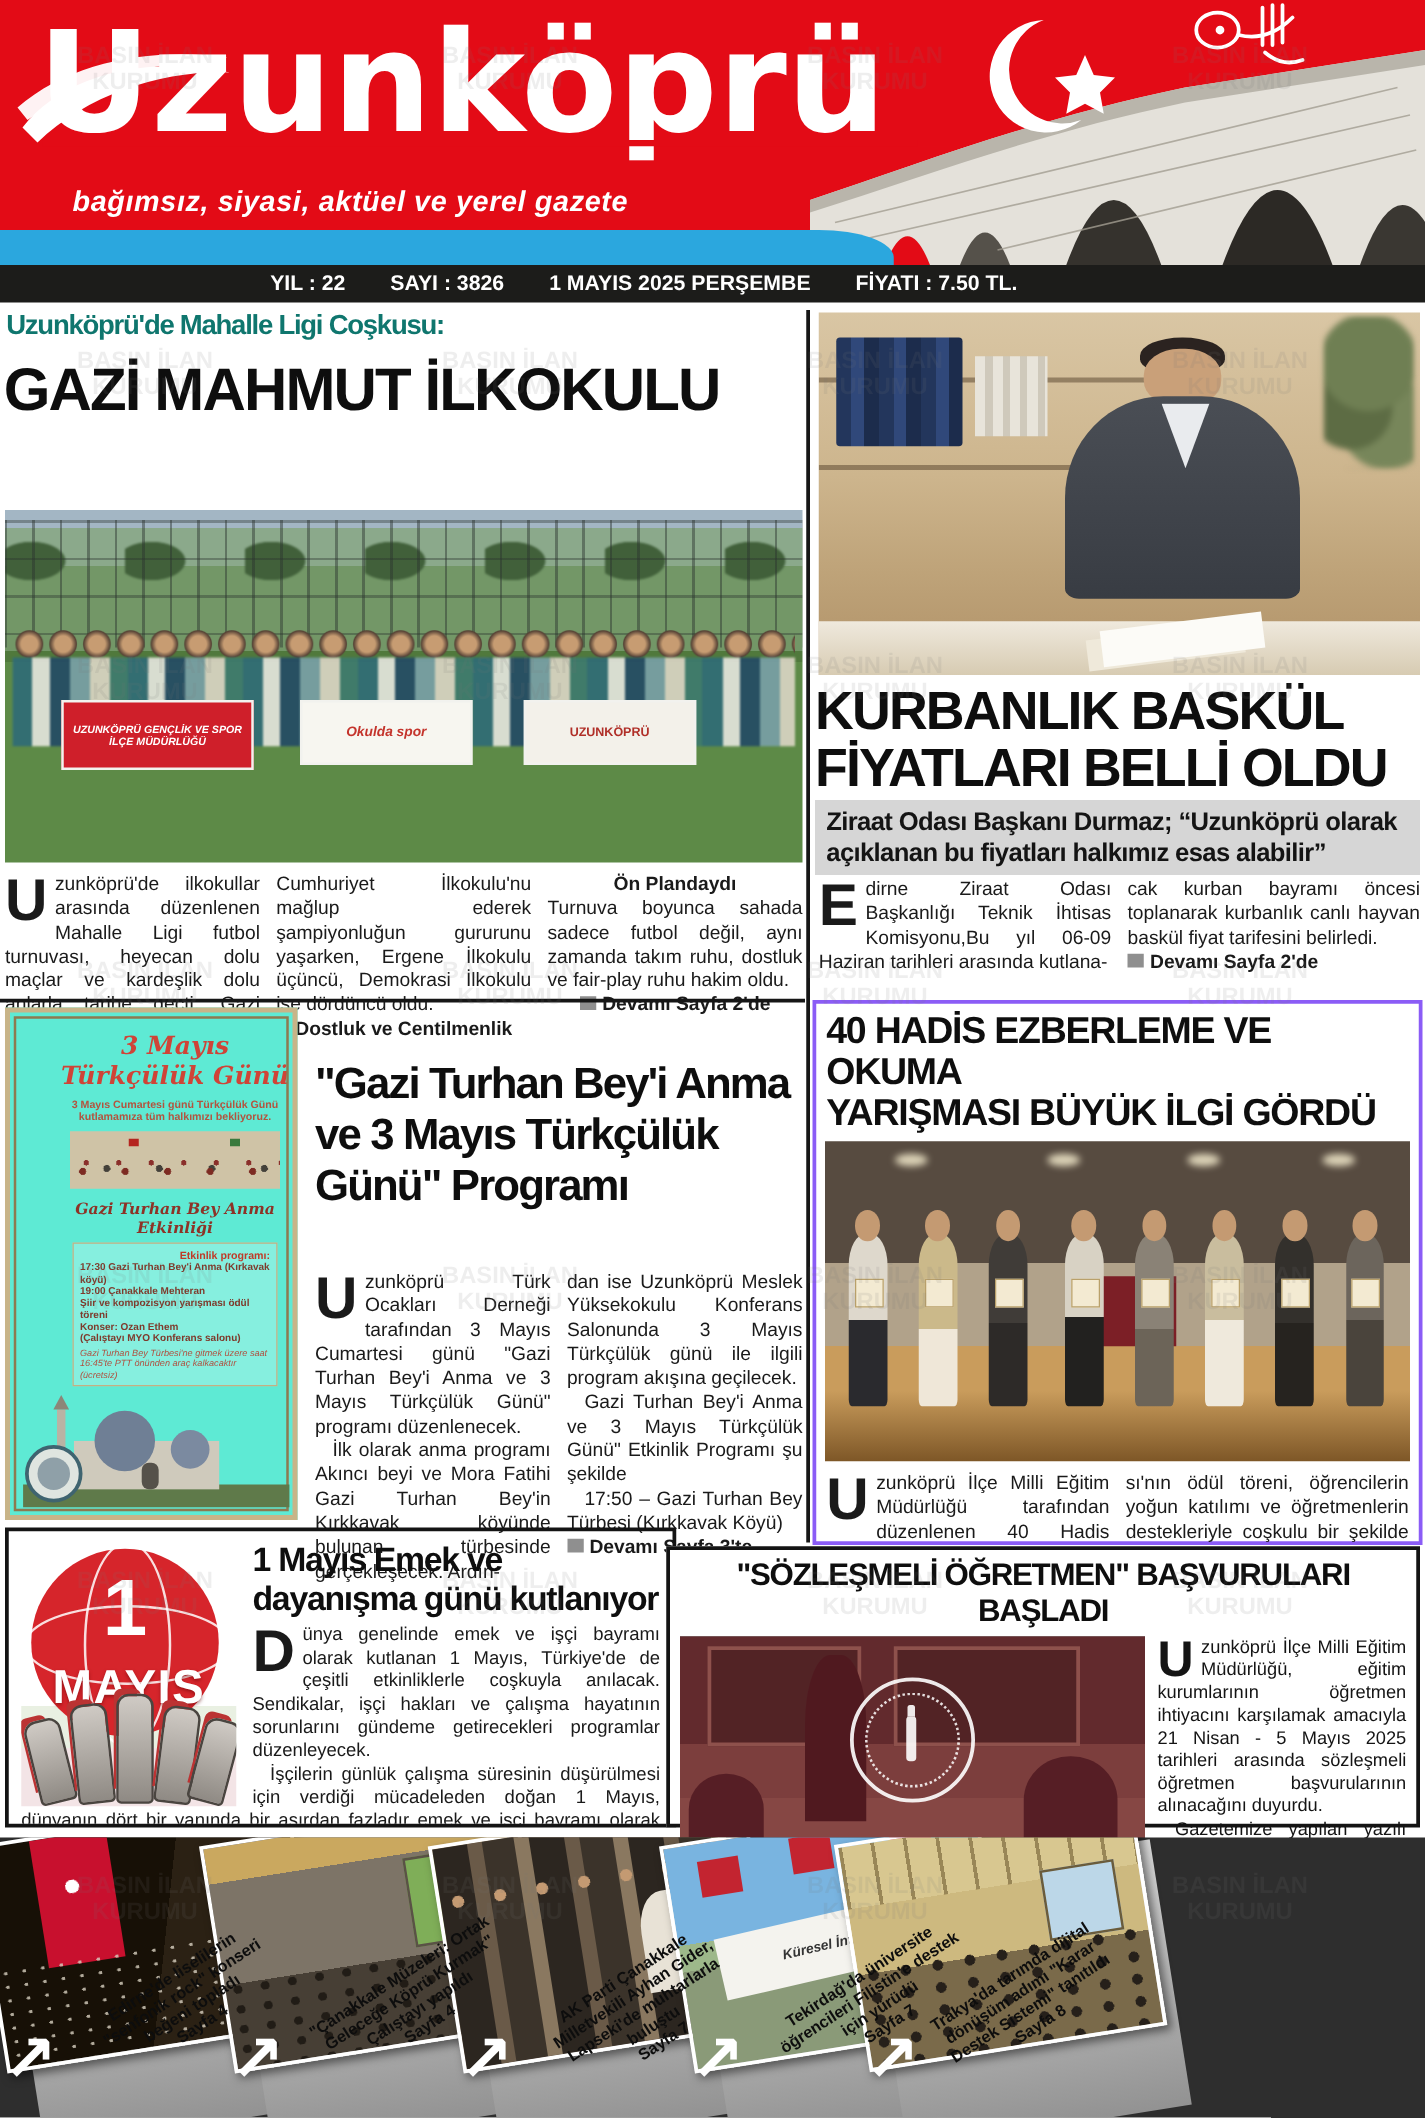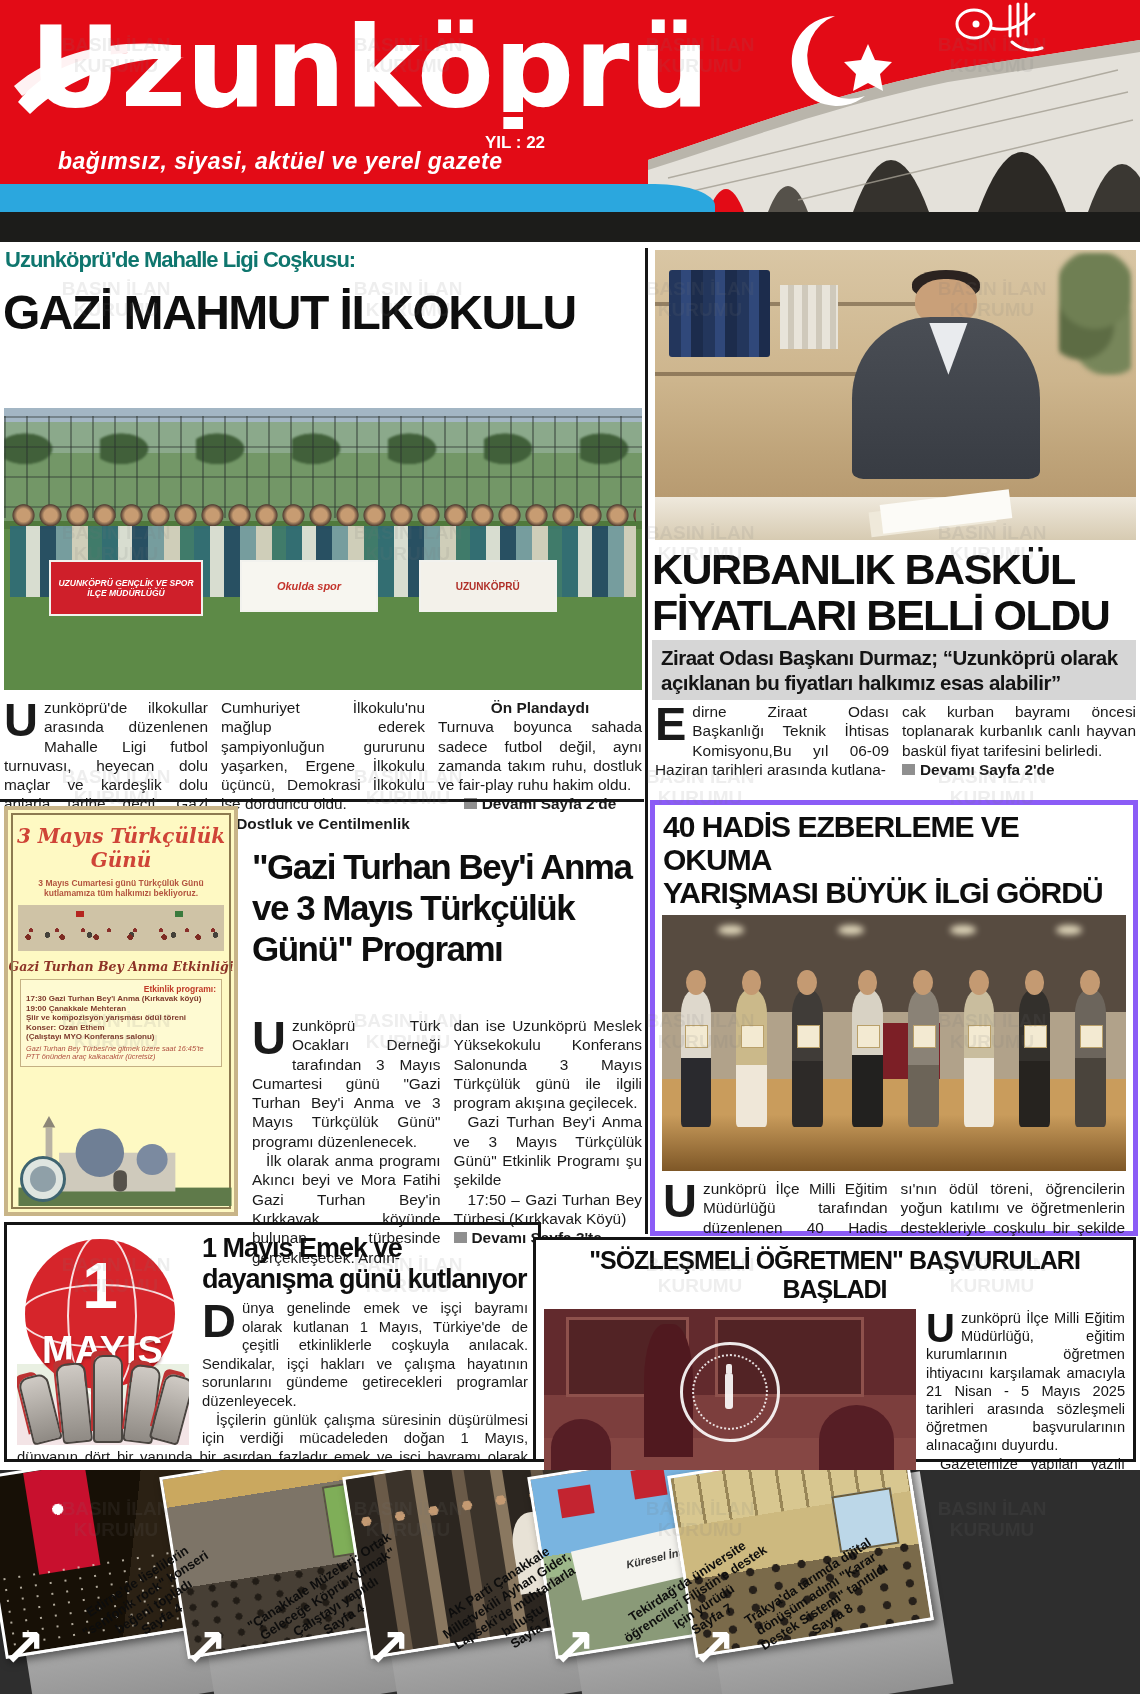--- a/index.html
+++ b/index.html
@@ -16,21 +16,21 @@
            color:#fff;z-index:5;letter-spacing:.5px;}
   .bluestripe{position:absolute;left:0;top:184px;width:715px;height:28px;background:#2ba7de;
               border-top-right-radius:60px 22px;z-index:2;}
   .bridge{position:absolute;right:0;top:0;z-index:1;}
   .crescent{position:absolute;left:780px;top:12px;z-index:2;}
   .tughra{position:absolute;left:952px;top:2px;z-index:2;}
 
   
   .dateline{position:absolute;left:0;top:212px;width:1140px;height:30px;background:#1c1c1a;color:#fff;
             display:flex;gap:36px;align-items:center;justify-content:center;padding-right:110px;box-sizing:border-box;
-            font-size:17px;font-weight:bold;flex-direction:column;}
+            font-size:17px;font-weight:bold;}
 
   
   .hd{font-weight:bold;color:#0e0e0e;}
   .body-txt{font-size:15.4px;line-height:19.3px;text-align:justify;color:#1a1a1a;}
   .body-txt p{margin:0;}
   .ind{text-indent:14px;}
   .dc{float:left;font-size:47px;line-height:37px;font-weight:bold;margin:3px 6px 0 0;}
   .subhead{text-align:center;font-weight:bold;}
   .cont{font-weight:bold;white-space:nowrap;}
   .cont::before{content:"";display:inline-block;width:13px;height:11px;background:#8f8f8f;margin-right:5px;}
@@ -58,23 +58,23 @@
      justify-content:center;text-align:center;font-weight:bold;}
   .banner.b1{left:7%;width:23%;background:#cf1f2a;color:#fff;font-size:8.5px;line-height:10px;padding:2px;font-style:italic;}
   .banner.b2{left:37%;width:21%;background:#f7f6f0;color:#c4342c;font-size:11px;font-style:italic;}
   .banner.b3{left:65%;width:21%;background:#f3f1ea;color:#b02f28;font-size:10px;}
   .lead-cols{position:absolute;left:4px;top:698px;width:638px;height:96px;}
 
   .divider-h{position:absolute;left:0;top:799px;width:644px;height:3px;background:#161616;}
   .divider-v{position:absolute;left:645px;top:248px;width:3px;height:986px;background:#161616;}
 
   
-  .poster{position:absolute;left:4px;top:806px;width:234px;height:410px;background:#fef9c3;
+  .poster{position:absolute;left:4px;top:806px;width:234px;height:410px;background:#5eead4;
      border:4px solid #c8b488;outline:2px solid #8d7a50;outline-offset:-9px;box-sizing:border-box;
-     text-align:center;overflow:hidden;}
+     text-align:center;overflow:hidden;padding-left:38px;}
   .poster-title{font-family:"DejaVu Serif",serif;font-style:italic;font-weight:bold;color:#cf4437;
      font-size:20px;margin-top:14px;}
   .poster-sub{font-size:8.5px;font-weight:bold;color:#b3543f;margin:6px 10px 0;line-height:10px;}
   .warriors{margin:7px 10px 0;height:46px;background:#cfc3a6;position:relative;overflow:hidden;
      background-image:radial-gradient(circle 4px at 30% 70%,#7d2b22 70%,transparent 72%),
        radial-gradient(circle 4px at 70% 65%,#44413a 70%,transparent 72%),
        radial-gradient(circle 3px at 50% 55%,#8a2f2a 70%,transparent 72%);
      background-size:34px 46px,42px 46px,26px 46px;filter:blur(.4px);}
   .warriors .wflag{position:absolute;width:8px;height:6px;top:6px;}
   .poster-script{font-family:"DejaVu Serif",serif;font-style:italic;font-weight:bold;color:#8d3327;
@@ -112,21 +112,21 @@
      clip-path:polygon(0 0,100% 0,50% 100%);}
   .desk{position:absolute;left:0;right:0;bottom:0;height:15%;background:linear-gradient(180deg,#efe9dd,#d7cbb2);}
   .paper{position:absolute;left:47%;bottom:5%;width:27%;height:10%;background:#fcfbf7;transform:rotate(-7deg);
      box-shadow:-14px 4px 0 -2px #efe9da;}
 
   .kurb-headline{position:absolute;left:652px;top:546px;font-size:43px;line-height:46px;letter-spacing:-1.5px;}
   .kurb-sub{position:absolute;left:652px;top:640px;width:484px;box-sizing:border-box;background:#d6d6d6;
      padding:5px 9px;font-size:20.5px;line-height:25px;font-weight:bold;letter-spacing:-.5px;}
   .kurb-cols{position:absolute;left:655px;top:702px;width:481px;height:92px;}
 
-  .hadis-box{position:absolute;left:650px;top:800px;width:488px;height:436px;border:5px solid #8b5cf6;
+  .hadis-box{position:absolute;left:650px;top:800px;width:488px;height:436px;border:3px solid #8b5cf6;
      box-sizing:border-box;}
   .hadis-headline{margin:5px 8px 0;font-size:30px;line-height:33px;letter-spacing:-1px;}
   .photo-stage{position:relative;margin:6px 7px 0;height:256px;overflow:hidden;
      background:linear-gradient(180deg,#574b40 0 38%,#b1a28a 38% 64%,#c99c5c 64% 78%,#7e5727 100%);}
   .spot{position:absolute;top:4%;width:26px;height:10px;border-radius:50%;background:rgba(255,246,214,.8);filter:blur(3px);}
   .redtable{position:absolute;left:41%;top:42%;width:19%;height:22%;background:#7c1f26;}
   .kid{position:absolute;top:29%;width:6.6%;height:54%;border-radius:45% 45% 8% 8% / 18% 18% 4% 4%;}
   .kid::before{content:"";position:absolute;left:18%;top:-14%;width:64%;height:18%;border-radius:50%;background:#c49a72;}
   .kid::after{content:"";position:absolute;left:16%;top:26%;width:68%;height:15%;background:#f3ead2;border:1px solid #b9a06a;}
   .hadis-cols{margin:8px 8px 0;}

